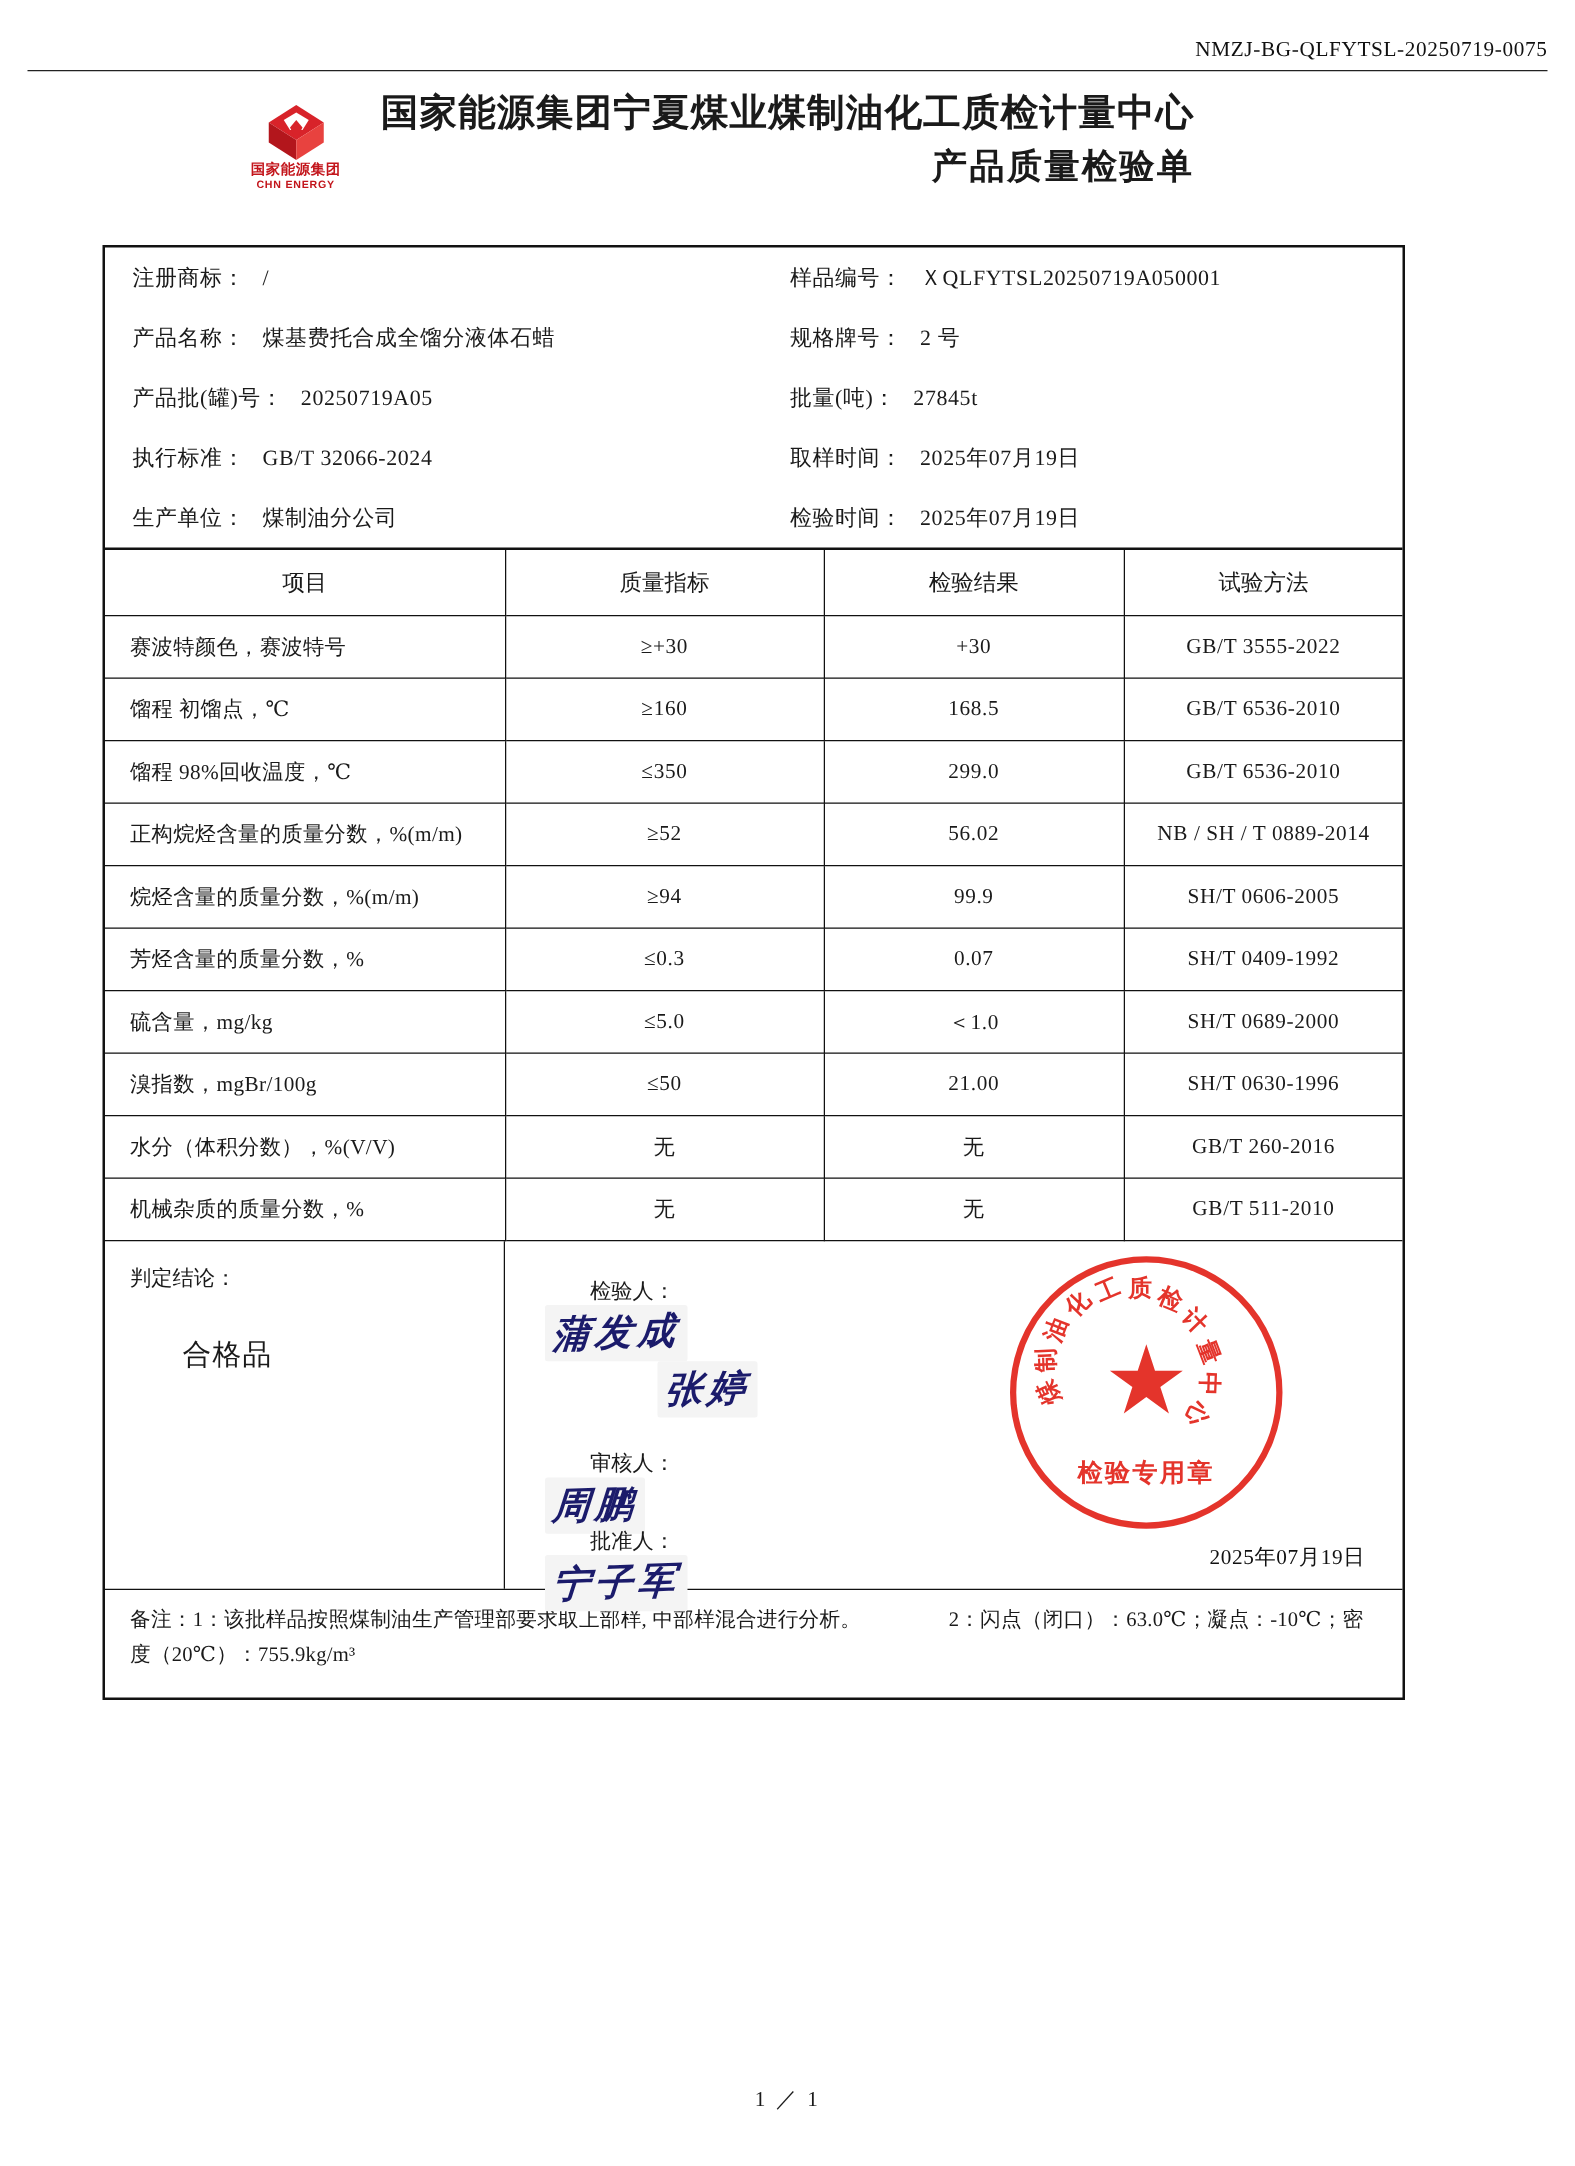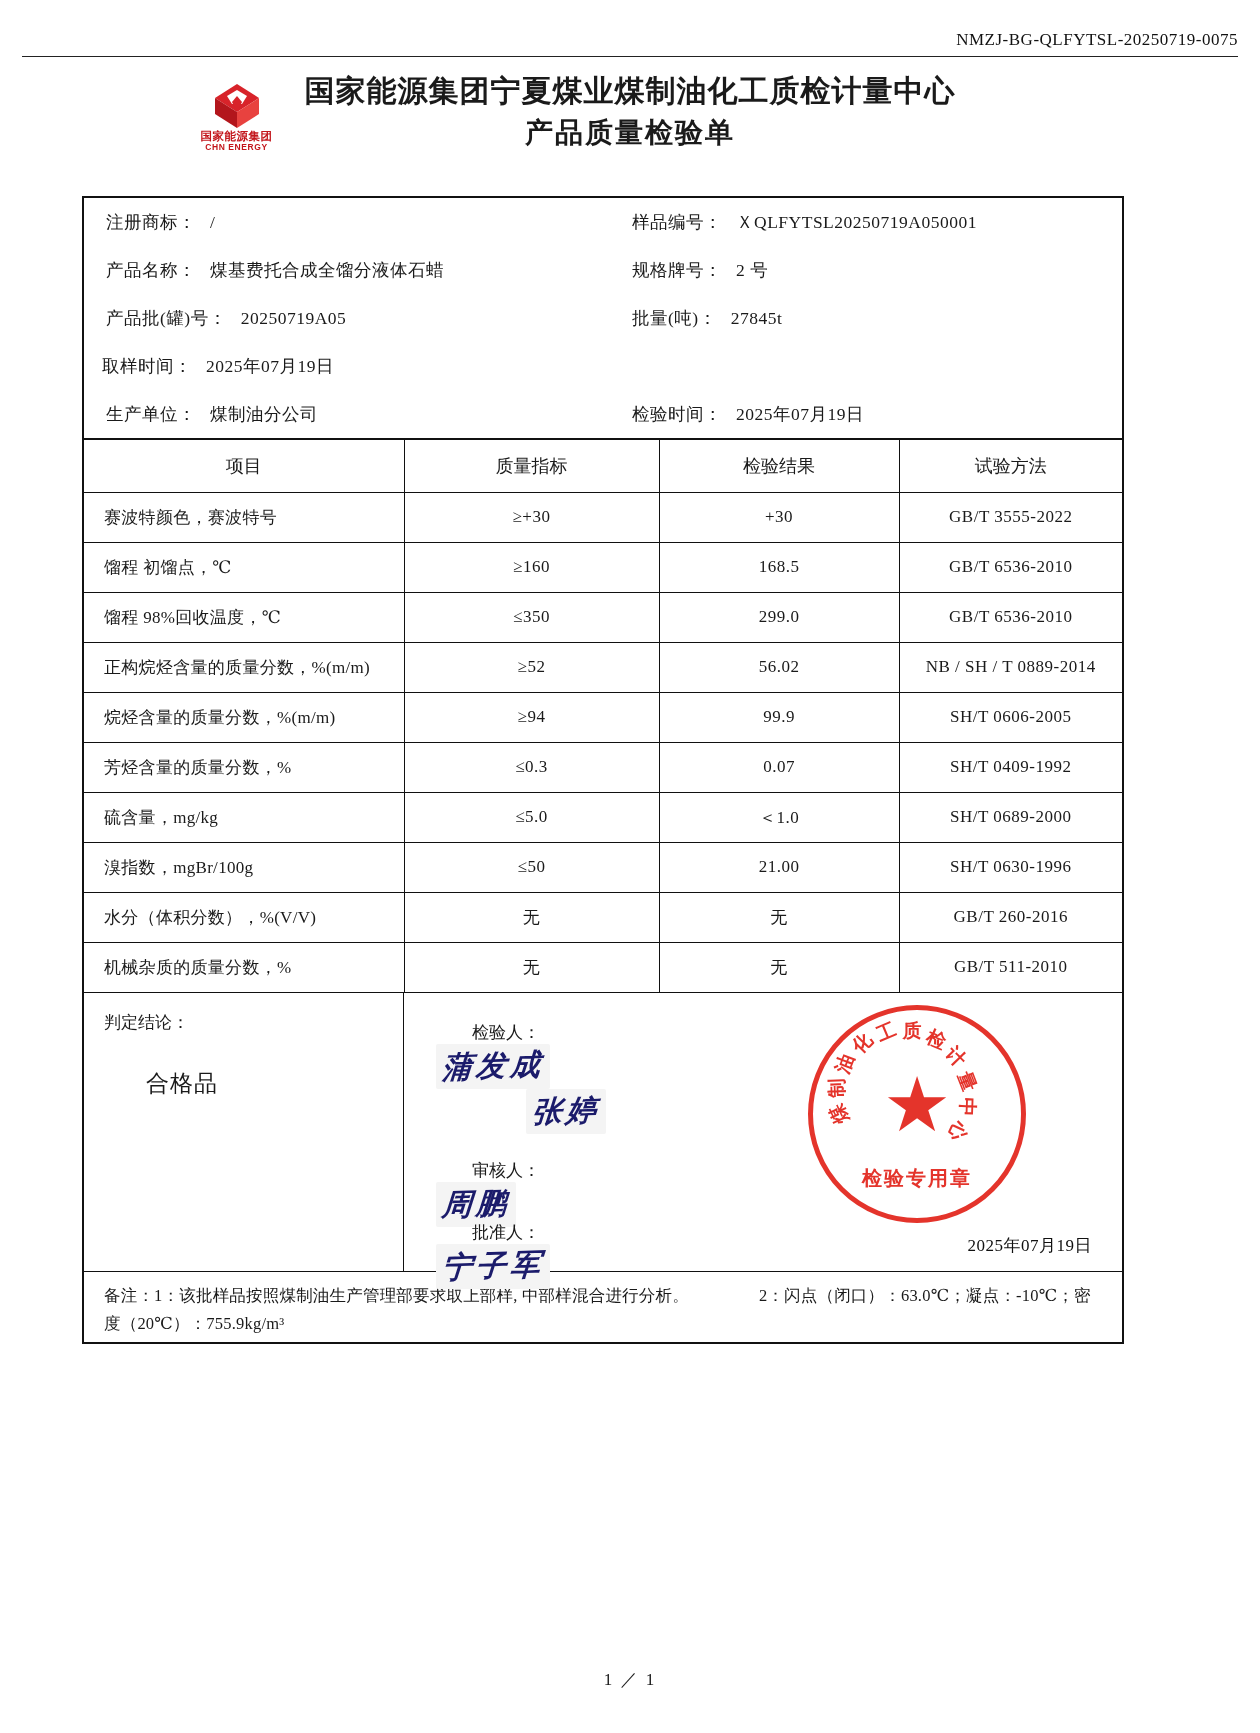--- a/index.html
+++ b/index.html
@@ -83,20 +83,21 @@
     letter-spacing: 1px;
     line-height: 1.25;
     font-family: "Liberation Serif", serif;
   }
   h2.t2 {
     font-size: 28px;
     font-weight: bold;
     margin: 4px 0 0 0;
     letter-spacing: 2px;
     font-family: "Liberation Serif", serif;
+    text-align: right;
   }
   
   .doc-table {
     position: absolute;
     left: 82px;
     top: 196px;
     width: 1042px;
     border: 2px solid #111;
     box-sizing: border-box;
   }
@@ -252,21 +253,21 @@
   .stamp-date {
     position: absolute;
     right: 30px;
     bottom: 14px;
     font-size: 17px;
     color: #111;
     letter-spacing: 0.5px;
   }
   
   .remark {
-    padding: 10px 18px 4px 20px;
+    padding: 10px 18px 20px 20px;
     font-size: 16.5px;
     line-height: 1.7;
     letter-spacing: 0.2px;
   }
   .remark .gap { display: inline-block; width: 70px; }
   
   .footer {
     position: absolute;
     bottom: 42px;
     left: 0;
@@ -333,20 +334,24 @@
         <div class="meta-cell left">
           <span class="meta-label">产品批(罐)号：</span>
           <span class="meta-value">20250719A05</span>
         </div>
         <div class="meta-cell right">
           <span class="meta-label">批量(吨)：</span>
           <span class="meta-value">27845t</span>
         </div>
       </div>
       <div class="meta-row">
+        <div class="meta-cell left">
+          <span class="meta-label">执行标准：</span>
+          <span class="meta-value">GB/T 32066-2024</span>
+        </div>
         <div class="meta-cell right">
           <span class="meta-label">取样时间：</span>
           <span class="meta-value">2025年07月19日</span>
         </div>
       </div>
       <div class="meta-row">
         <div class="meta-cell left">
           <span class="meta-label">生产单位：</span>
           <span class="meta-value">煤制油分公司</span>
         </div>

